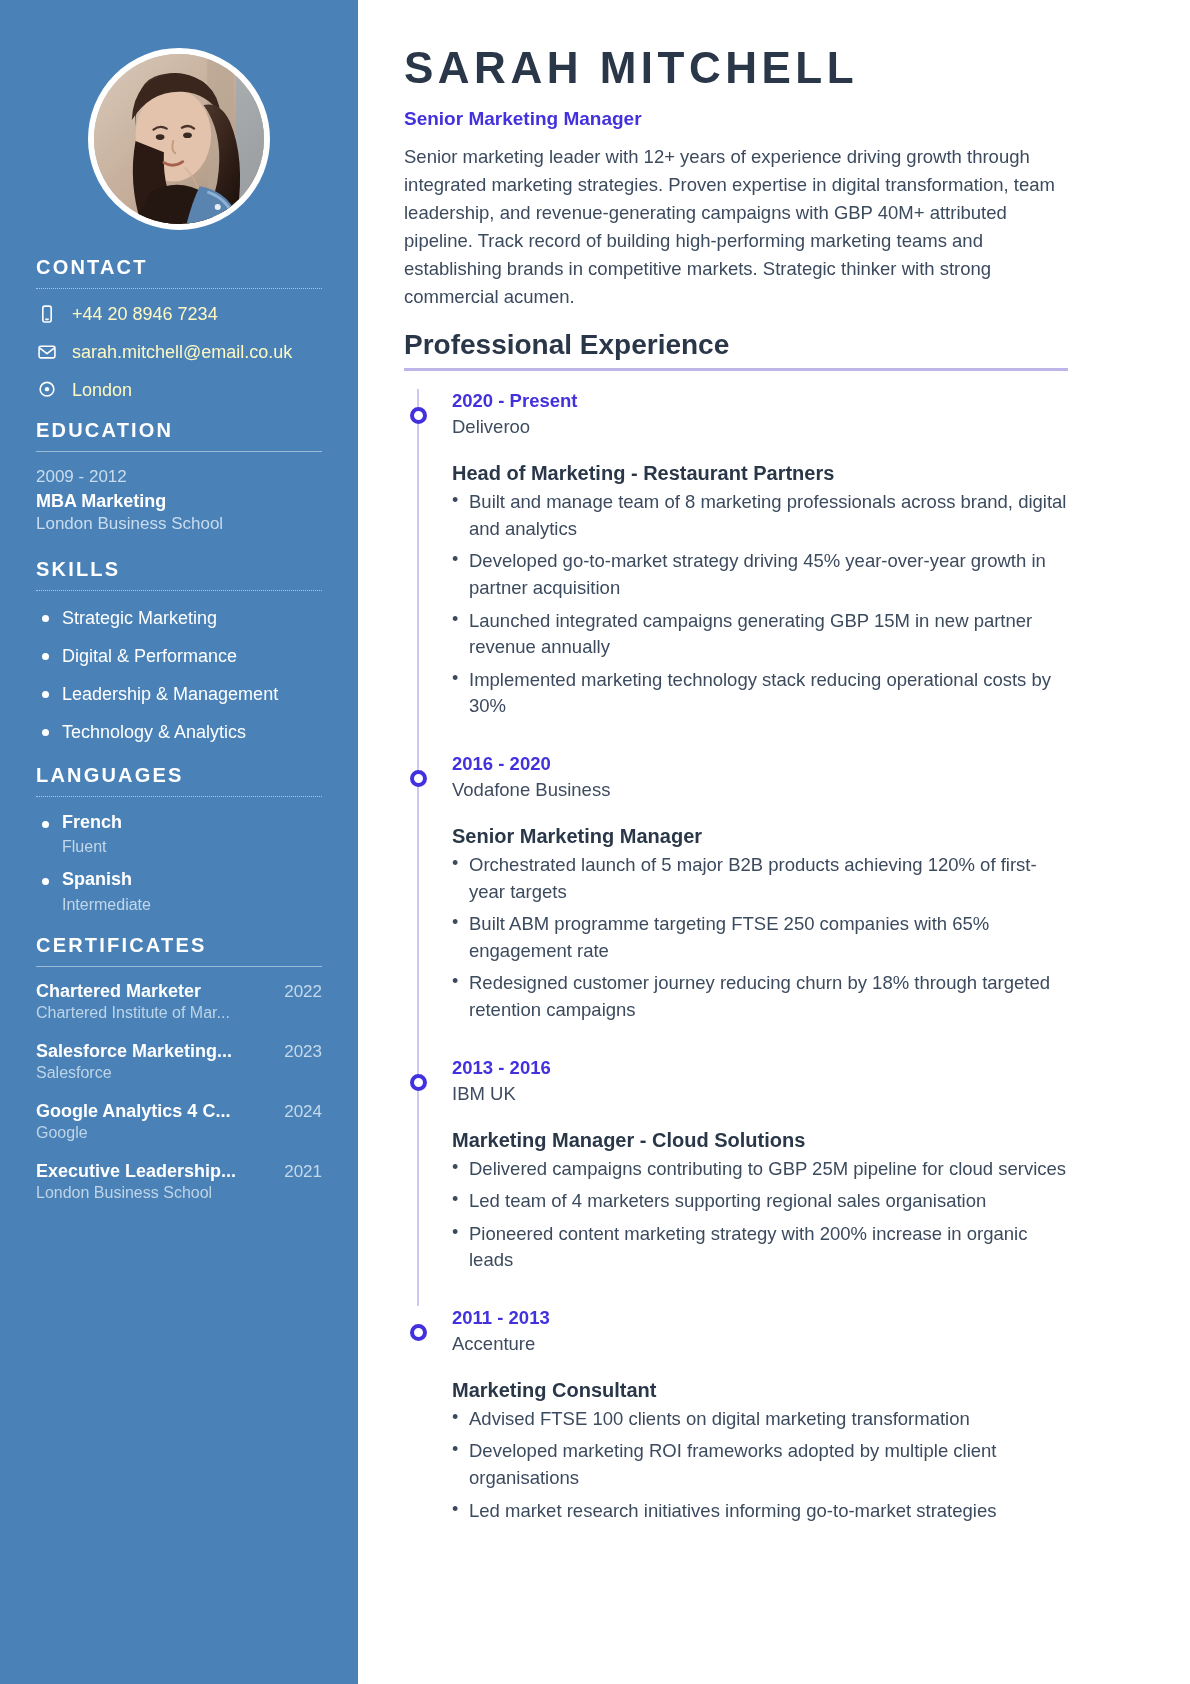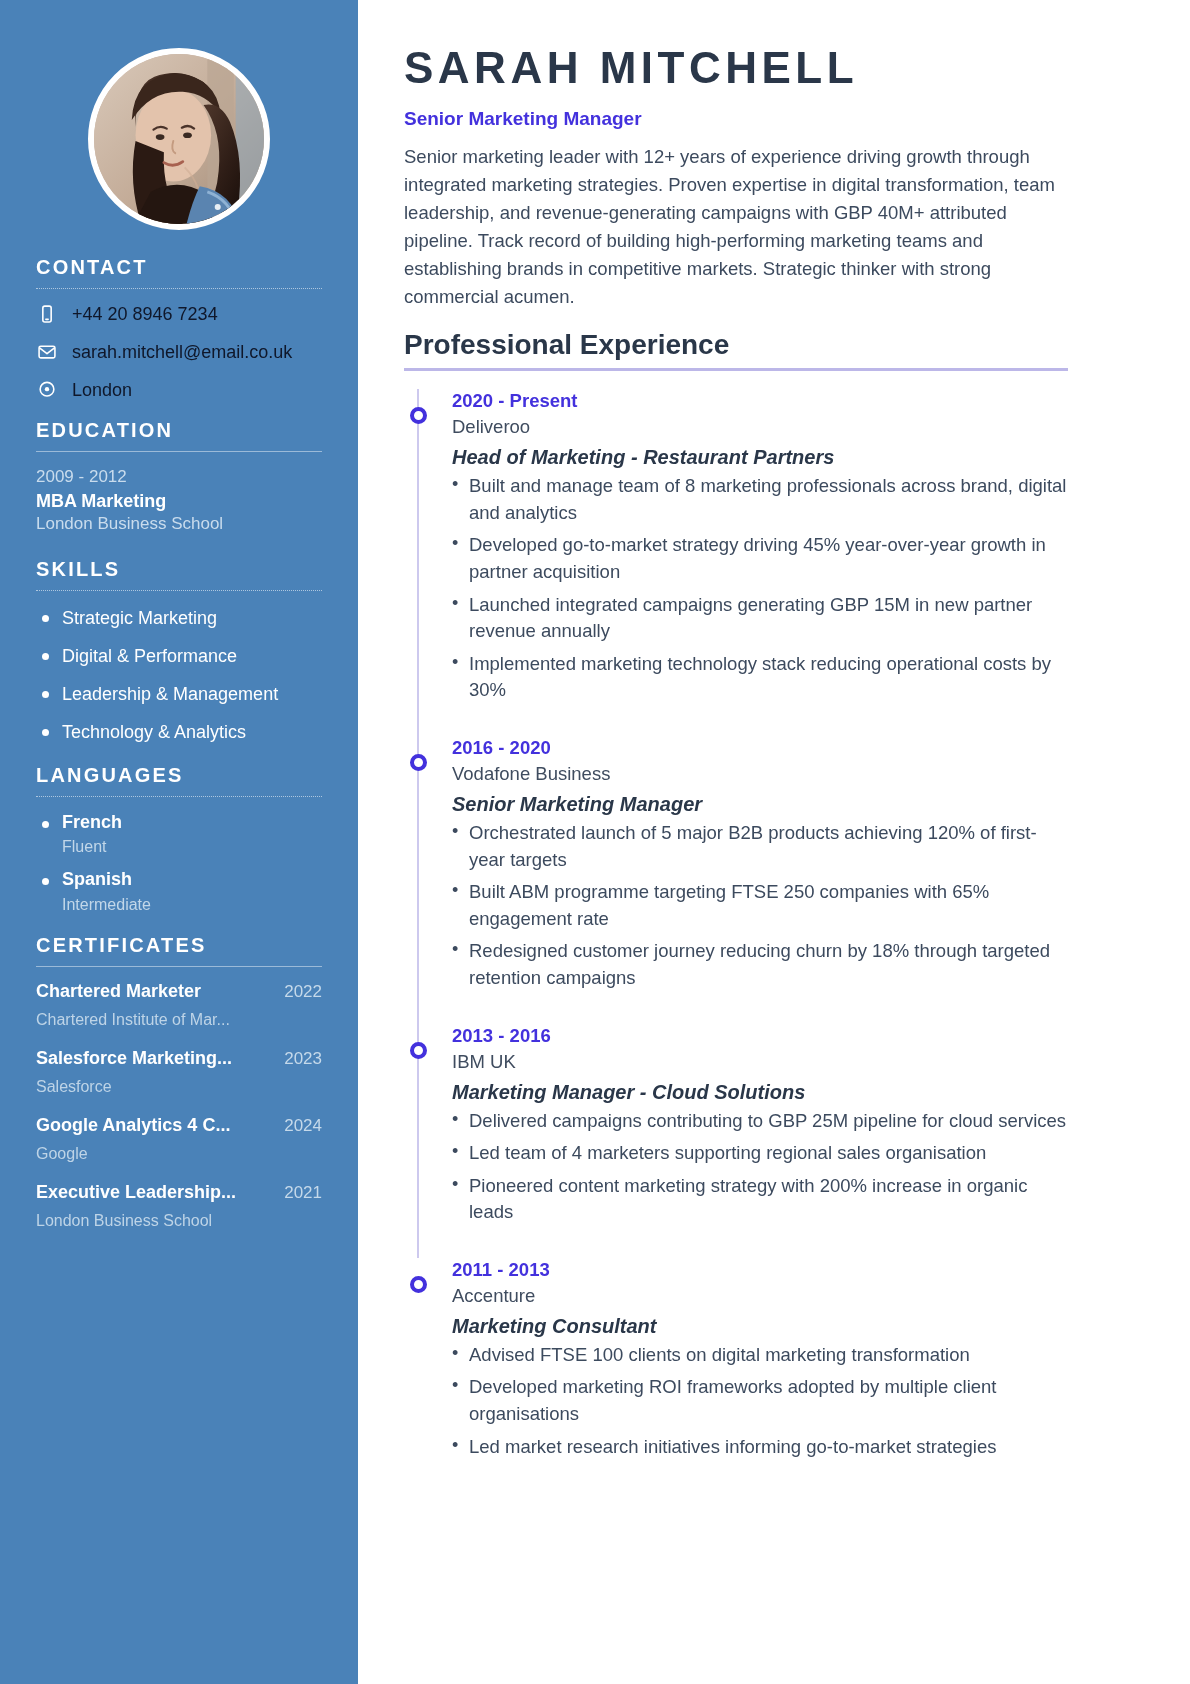--- a/index.html
+++ b/index.html
@@ -61,21 +61,21 @@
     border-top: 1px dotted rgba(255,255,255,0.55);
     height: 0;
   }
 
   .contact-row {
     display: flex;
     align-items: center;
     gap: 14px;
     margin-bottom: 16px;
     font-size: 18px;
-    color: #0f172a;
+    color: #fef9c3;
   }
   .contact-row .ic {
     width: 22px; height: 22px;
     flex: 0 0 22px;
     display: flex; align-items: center; justify-content: center;
   }
   .contact-row .ic svg { width: 20px; height: 20px; display:block; }
 
   .edu-item { margin-bottom: 22px; }
   .edu-date { font-size: 17px; color: #c9dced; line-height: 1.35; }
@@ -105,21 +105,21 @@
 
   .cert-item { margin-bottom: 19px; }
   .cert-top { display: flex; align-items: baseline; justify-content: space-between; }
   .cert-name {
     font-size: 18px; font-weight: bold; color: #ffffff;
     white-space: nowrap; overflow: hidden; text-overflow: ellipsis;
     max-width: 212px;
   }
   .cert-year { font-size: 17px; color: #c5d9ea; flex: 0 0 auto; }
   .cert-org {
-    font-size: 16px; color: #bed4e7; margin-top: 9px;
+    font-size: 16px; color: #bed4e7; margin-top: 2px;
     white-space: nowrap; overflow: hidden; text-overflow: ellipsis;
     max-width: 252px;
   }
 
   
   .main {
     flex: 1 1 auto;
     padding: 44px 122px 40px 46px;
     min-width: 0;
   }
@@ -187,23 +187,22 @@
   .job-company {
     font-size: 18.5px;
     color: #3f4c5f;
     line-height: 1.4;
   }
   .job-title {
     font-size: 20px;
     font-weight: bold;
     color: #2a3749;
     line-height: 1.4;
-    margin-top: 3px;
+    margin-top: 19px;
     margin-bottom: 2px;
-    font-style: italic;
   }
   .job-points { list-style: none; }
   .job-points li {
     position: relative;
     padding-left: 17px;
     font-size: 18.5px;
     line-height: 1.44;
     color: #3c4a5e;
     margin-bottom: 6px;
   }

